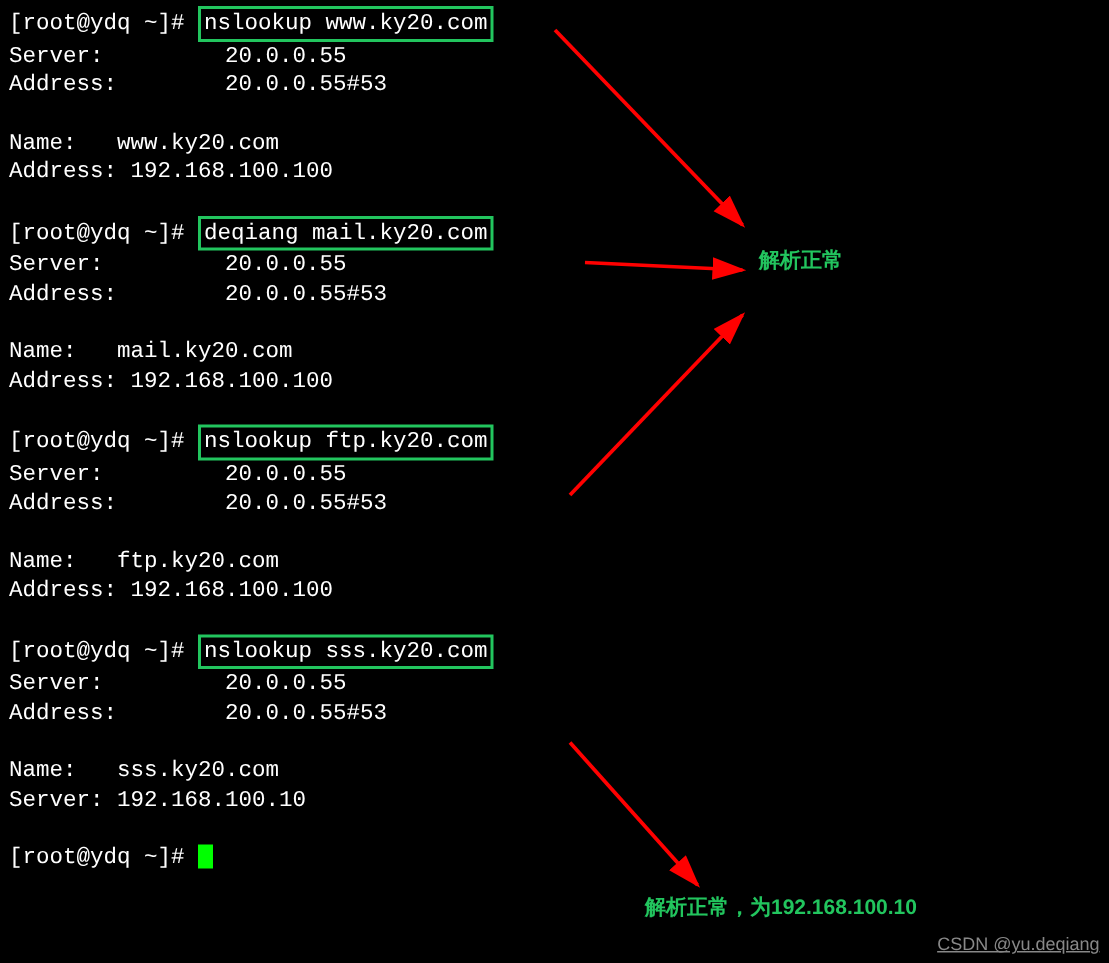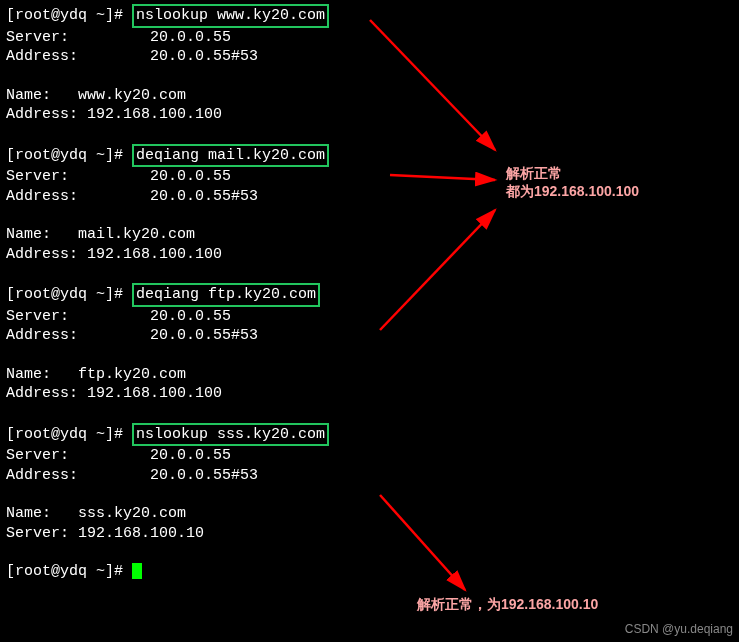--- a/index.html
+++ b/index.html
@@ -18,32 +18,33 @@
     .line { white-space: pre; }
     .blank { height: 19px; }
     .red-box {
       border: 2px solid #22c55e;
       display: inline-block;
       padding: 0 2px;
       position: relative;
     }
     .annotation {
       position: absolute;
-      color: #fca5a5;
+      color: #22c55e;
       font-family: Arial, 'Microsoft YaHei', sans-serif;
       font-weight: bold;
       font-size: 14px;
     }
     .watermark {
       position: absolute;
       bottom: 4px;
       right: 6px;
       color: #888;
       font-family: Arial, sans-serif;
       font-size: 12px;
+      text-decoration: underline;
     }
     .cursor {
       display: inline-block;
       width: 10px;
       height: 16px;
       background: #00ff00;
       vertical-align: middle;
     }
     svg.arrow {
       position: absolute;
@@ -62,43 +63,42 @@
 <div class="blank"></div>
 
 <div class="line"><span>[root@ydq ~]# </span><span class="red-box"><span>deqiang mail.ky20.com</span></span></div>
 <div class="line">Server:         20.0.0.55</div>
 <div class="line">Address:        20.0.0.55#53</div>
 <div class="blank"></div>
 <div class="line">Name:   mail.ky20.com</div>
 <div class="line">Address: 192.168.100.100</div>
 <div class="blank"></div>
 
-<div class="line"><span>[root@ydq ~]# </span><span class="red-box"><span>deqiang ftp.ky20.com</span></span></div>
+<div class="line"><span>[root@ydq ~]# </span><span class="red-box"><span>nslookup ftp.ky20.com</span></span></div>
 <div class="line">Server:         20.0.0.55</div>
 <div class="line">Address:        20.0.0.55#53</div>
 <div class="blank"></div>
 <div class="line">Name:   ftp.ky20.com</div>
 <div class="line">Address: 192.168.100.100</div>
 <div class="blank"></div>
 
 <div class="line"><span>[root@ydq ~]# </span><span class="red-box"><span>nslookup sss.ky20.com</span></span></div>
 <div class="line">Server:         20.0.0.55</div>
 <div class="line">Address:        20.0.0.55#53</div>
 <div class="blank"></div>
 <div class="line">Name:   sss.ky20.com</div>
 <div class="line">Server: 192.168.100.10</div>
 <div class="blank"></div>
 
 <div class="line"><span>[root@ydq ~]# </span><span class="cursor"></span></div>
 
 <div class="annotation" style="left:506px; top:164px;">
   <div>解析正常</div>
-  <div>都为192.168.100.100</div>
 </div>
-<div class="annotation" style="left:417px; top:595px;">解析正常，为192.168.100.10</div>
+<div class="annotation" style="left:430px; top:595px;">解析正常，为192.168.100.10</div>
 
 <svg class="arrow" width="739" height="642" style="left:0;top:0;">
   <defs>
     <marker id="ah" markerWidth="10" markerHeight="10" refX="8" refY="3" orient="auto" markerUnits="strokeWidth">
       <path d="M0,0 L0,6 L9,3 z" fill="#ff0000"></path>
     </marker>
   </defs>
 
   <line x1="370" y1="20" x2="495" y2="150" stroke="#ff0000" stroke-width="2.5" marker-end="url(#ah)"></line>
 

